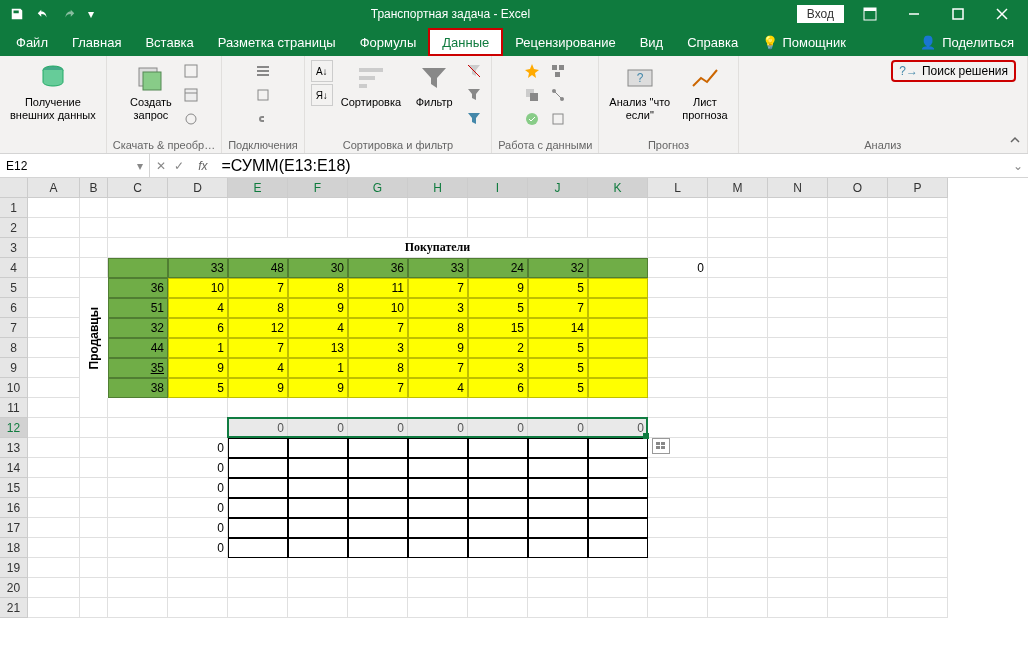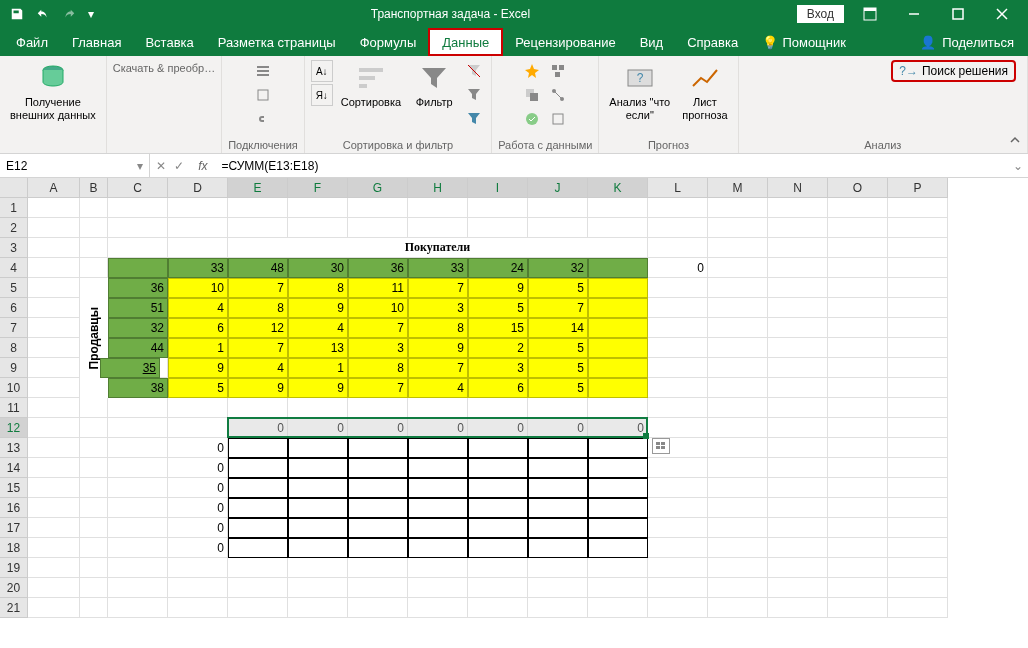--- a/index.html
+++ b/index.html
@@ -31,21 +31,21 @@
 .small-btn { width: 22px; height: 22px; display: flex; align-items: center; justify-content: center; cursor: pointer; }
 .solver-btn { position: absolute; right: 12px; top: 4px; border: 2px solid #c00; border-radius: 4px; padding: 2px 6px; display: flex; align-items: center; gap: 4px; cursor: pointer; font-size: 12px; }
 .collapse-btn { position: absolute; right: 4px; bottom: 4px; width: 18px; height: 18px; cursor: pointer; display: flex; align-items: center; justify-content: center; }
 
 .formula-bar { height: 24px; border-bottom: 1px solid #d4d4d4; display: flex; align-items: stretch; background: #fff; }
 .name-box { width: 150px; border-right: 1px solid #d4d4d4; display: flex; align-items: center; padding: 0 6px; font-size: 12px; }
 .name-box input { border: none; outline: none; width: 100%; font-size: 12px; }
 .fb-btns { display: flex; align-items: center; padding: 0 6px; gap: 8px; color: #888; }
 .fb-btn { cursor: pointer; font-size: 12px; }
 .fx-label { font-style: italic; color: #666; padding: 0 8px; display: flex; align-items: center; }
-.formula-input { flex: 1; border: none; outline: none; padding: 0 6px; font-size: 12px; }
+.formula-input { flex: 1; border: none; outline: none; padding: 0 6px; font-size: 16px; }
 
 .grid-area { position: relative; height: 470px; overflow: hidden; }
 .corner { position: absolute; left: 0; top: 0; width: 28px; height: 20px; background: #e6e6e6; border-right: 1px solid #ccc; border-bottom: 1px solid #ccc; }
 .col-headers { position: absolute; left: 28px; top: 0; height: 20px; display: flex; }
 .col-h { background: #e6e6e6; border-right: 1px solid #ccc; border-bottom: 1px solid #ccc; display: flex; align-items: center; justify-content: center; font-size: 12px; color: #333; }
 .row-headers { position: absolute; left: 0; top: 20px; width: 28px; }
 .row-h { background: #e6e6e6; border-right: 1px solid #ccc; border-bottom: 1px solid #ccc; display: flex; align-items: center; justify-content: center; font-size: 12px; color: #333; height: 20px; }
 .cells { position: absolute; left: 28px; top: 20px; }
 .cell { position: absolute; border-right: 1px solid #e0e0e0; border-bottom: 1px solid #e0e0e0; font-size: 12px; padding: 0 3px; display: flex; align-items: center; justify-content: flex-end; height: 20px; background: #fff; }
 .cell.ctr { justify-content: center; }
@@ -142,20 +142,50 @@
             </svg>
           </div>
         <div class="lbl" style="white-space:pre-line">Получение
 внешних данных</div>
       </div>
     </div>
     <div class="group-label">&nbsp;</div>
   </div>
 
   <div class="ribbon-group">
+    <div class="group-content">
+      <div class="big-btn">
+        <div class="icon">
+            <svg viewBox="0 0 32 32">
+              <rect x="4" y="6" width="18" height="18" fill="#ddd" stroke="#888"></rect>
+              <rect x="8" y="10" width="18" height="18" fill="#8c8" stroke="#585"></rect>
+            </svg>
+          </div>
+        <div class="lbl" style="white-space:pre-line">Создать
+запрос</div>
+      </div>
+      <div class="small-stack">
+        <div class="small-btn">
+            <svg width="16" height="16">
+              <rect x="2" y="2" width="12" height="12" fill="none" stroke="#888"></rect>
+            </svg>
+          </div>
+        <div class="small-btn">
+            <svg width="16" height="16">
+              <rect x="2" y="2" width="12" height="12" fill="#eee" stroke="#888"></rect>
+              <line x1="2" y1="6" x2="14" y2="6" stroke="#888"></line>
+            </svg>
+          </div>
+        <div class="small-btn">
+            <svg width="16" height="16">
+              <circle cx="8" cy="8" r="5" fill="none" stroke="#888"></circle>
+            </svg>
+          </div>
+      </div>
+    </div>
     <div class="group-label">Скачать &amp; преобр…</div>
   </div>
 
   <div class="ribbon-group">
     <div class="group-content">
       <div class="small-stack">
         <div class="small-btn">
             <svg width="16" height="16">
               <rect x="2" y="3" width="12" height="2" fill="#888"></rect>
               <rect x="2" y="7" width="12" height="2" fill="#888"></rect>
@@ -715,21 +745,21 @@
       <div class="cell green" style="left: 260px; top: 60px; width: 60px;">30</div>
       <div class="cell green" style="left: 320px; top: 60px; width: 60px;">36</div>
       <div class="cell green" style="left: 380px; top: 60px; width: 60px;">33</div>
       <div class="cell green" style="left: 440px; top: 60px; width: 60px;">24</div>
       <div class="cell green" style="left: 500px; top: 60px; width: 60px;">32</div>
       <div class="cell green" style="left: 560px; top: 60px; width: 60px;"></div>
       <div class="cell green" style="left: 80px; top: 80px; width: 60px;">36</div>
       <div class="cell green" style="left: 80px; top: 100px; width: 60px;">51</div>
       <div class="cell green" style="left: 80px; top: 120px; width: 60px;">32</div>
       <div class="cell green" style="left: 80px; top: 140px; width: 60px;">44</div>
-      <div class="cell green" style="left: 72px; top: 160px; width: 60px; text-decoration: underline;">35</div>
+      <div class="cell green" style="left: 80px; top: 160px; width: 60px; text-decoration: underline;">35</div>
       <div class="cell green" style="left: 80px; top: 180px; width: 60px;">38</div>
       <div class="cell yellow" style="left: 140px; top: 80px; width: 60px;">10</div>
       <div class="cell yellow" style="left: 200px; top: 80px; width: 60px;">7</div>
       <div class="cell yellow" style="left: 260px; top: 80px; width: 60px;">8</div>
       <div class="cell yellow" style="left: 320px; top: 80px; width: 60px;">11</div>
       <div class="cell yellow" style="left: 380px; top: 80px; width: 60px;">7</div>
       <div class="cell yellow" style="left: 440px; top: 80px; width: 60px;">9</div>
       <div class="cell yellow" style="left: 500px; top: 80px; width: 60px;">5</div>
       <div class="cell yellow" style="left: 140px; top: 100px; width: 60px;">4</div>
       <div class="cell yellow" style="left: 200px; top: 100px; width: 60px;">8</div>

